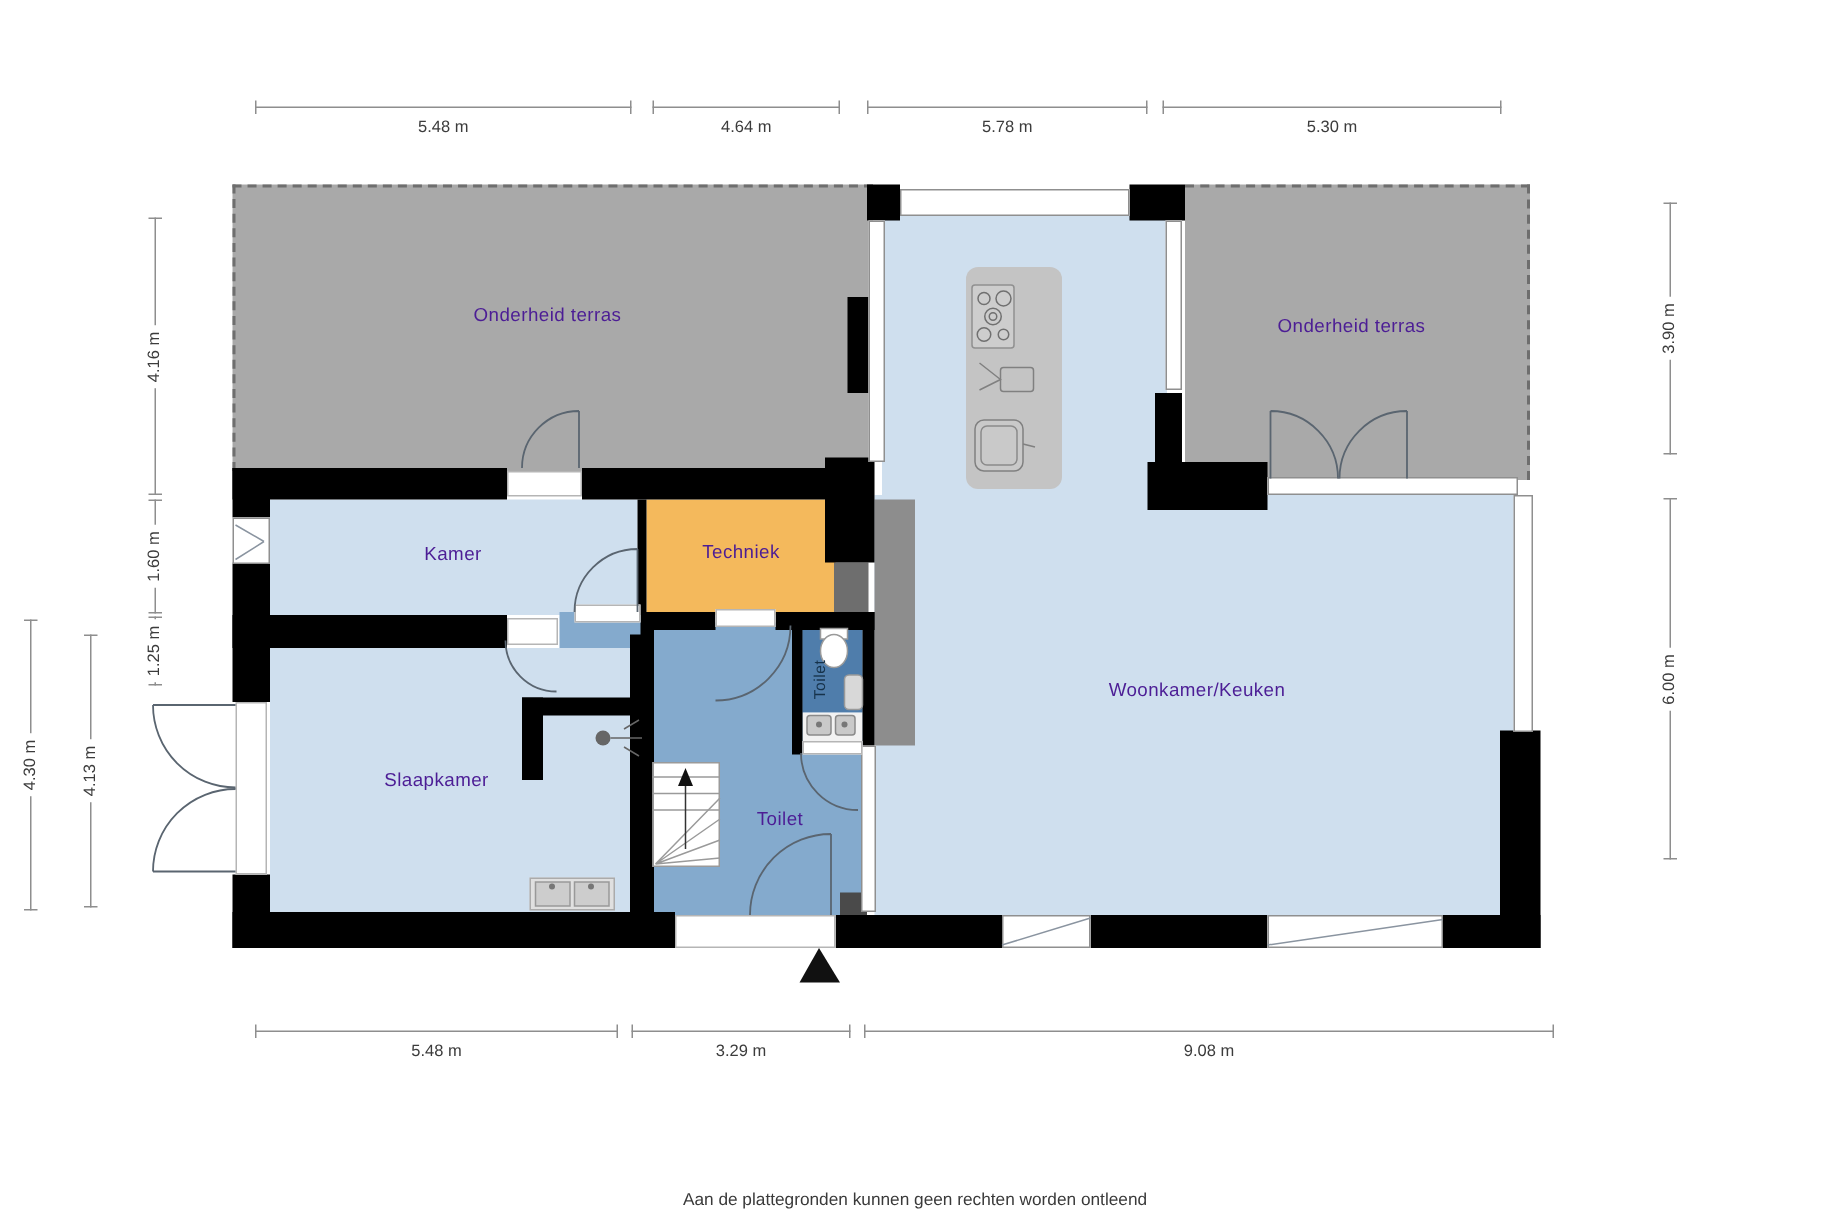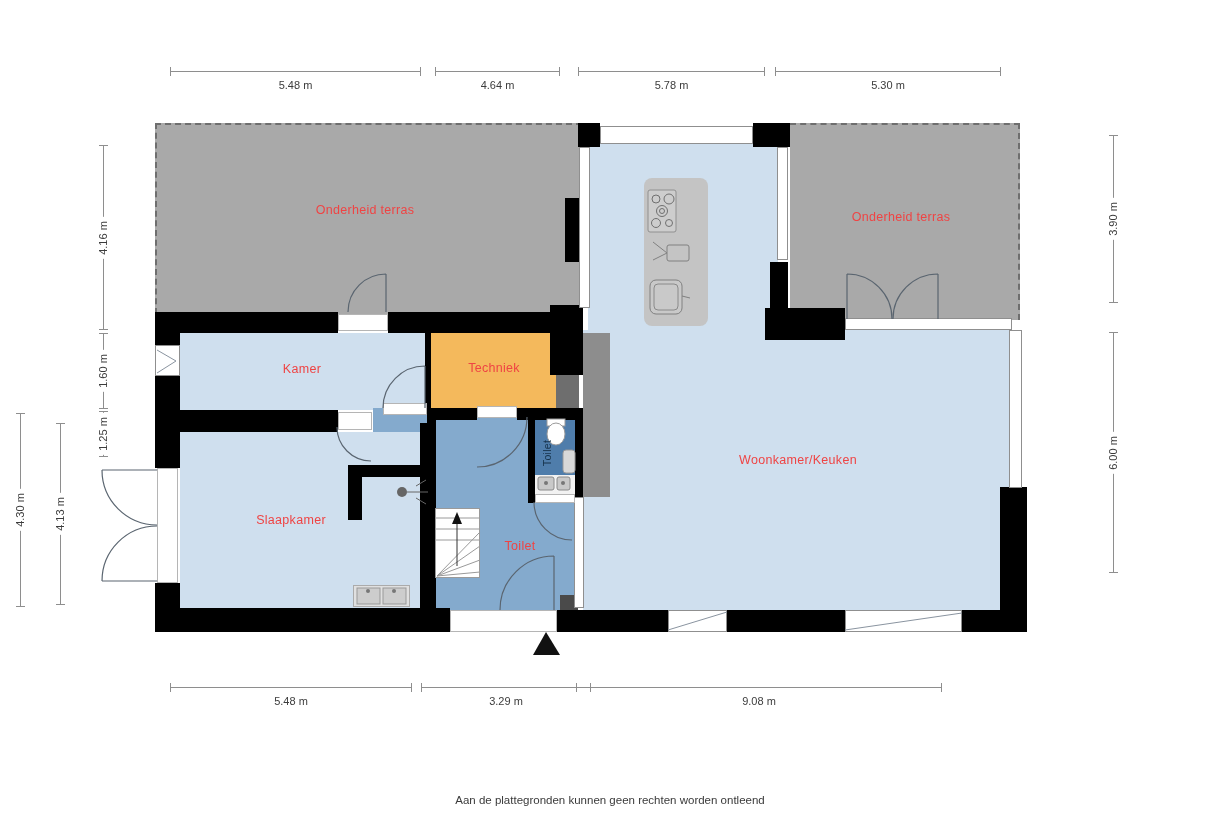--- a/index.html
+++ b/index.html
@@ -15,21 +15,21 @@
   .c-terr{background:#a9a9a9;}
   .terrL{border-top:2px dashed #6e6e6e;border-left:2px dashed #6e6e6e;}
   .terrR{border-top:2px dashed #6e6e6e;border-right:2px dashed #6e6e6e;}
   .wall{position:absolute;background:#000;z-index:4;}
   .win{position:absolute;background:#fff;border:1px solid #8f8f8f;box-sizing:border-box;z-index:5;}
   .thresh{position:absolute;background:#fff;border:1px solid #b5b5b5;box-sizing:border-box;z-index:5;}
   .blk2{position:absolute;z-index:3;}
   .fix{position:absolute;z-index:5;}
   svg.overlay{position:absolute;left:0;top:0;z-index:6;pointer-events:none;}
   
-  .rlabel{position:absolute;z-index:7;font-size:12.5px;color:#ef4444;white-space:nowrap;
+  .rlabel{position:absolute;z-index:7;font-size:12.5px;color:#4c1d95;white-space:nowrap;
           transform:translate(-50%,-50%);letter-spacing:.3px;}
   .rlabel.vert{transform:translate(-50%,-50%) rotate(-90deg);font-size:10.5px;color:#16324a;}
   
   .dim{position:absolute;z-index:8;}
   .dim-h{height:12px;}
   .dim-h .dl{position:absolute;left:0;right:0;top:6px;border-top:1px solid #8e8e8e;}
   .dim-h .tk{position:absolute;top:2px;width:1px;height:9px;background:#8e8e8e;}
   .dim-h .tk.l{left:0;} .dim-h .tk.r{right:0;}
   .dim-v{width:12px;}
   .dim-v .dl{position:absolute;top:0;bottom:0;left:6px;border-left:1px solid #8e8e8e;}
@@ -228,27 +228,27 @@
       <i class="tk r"></i>
       <span class="dlabel">5.30 m</span>
     </div>
 
   <div class="dim dim-h" style="left:170px;top:681px;width:242px;">
     <i class="dl"></i>
       <i class="tk l"></i>
       <i class="tk r"></i>
       <span class="dlabel">5.48 m</span>
     </div>
-  <div class="dim dim-h" style="left:421px;top:681px;width:146px;padding-left:24px;">
+  <div class="dim dim-h" style="left:421px;top:681px;width:146px;">
     <i class="dl"></i>
       <i class="tk l"></i>
       <i class="tk r"></i>
       <span class="dlabel">3.29 m</span>
     </div>
-  <div class="dim dim-h" style="left:576px;top:681px;width:366px;">
+  <div class="dim dim-h" style="left:576px;top:681px;width:460px;">
     <i class="dl"></i>
       <i class="tk l"></i>
       <i class="tk r"></i>
       <span class="dlabel">9.08 m</span>
     </div>
 
   <div class="dim dim-v" style="left:97px;top:145px;height:185px;">
     <i class="dl"></i>
       <i class="tk t"></i>
       <i class="tk b"></i>

